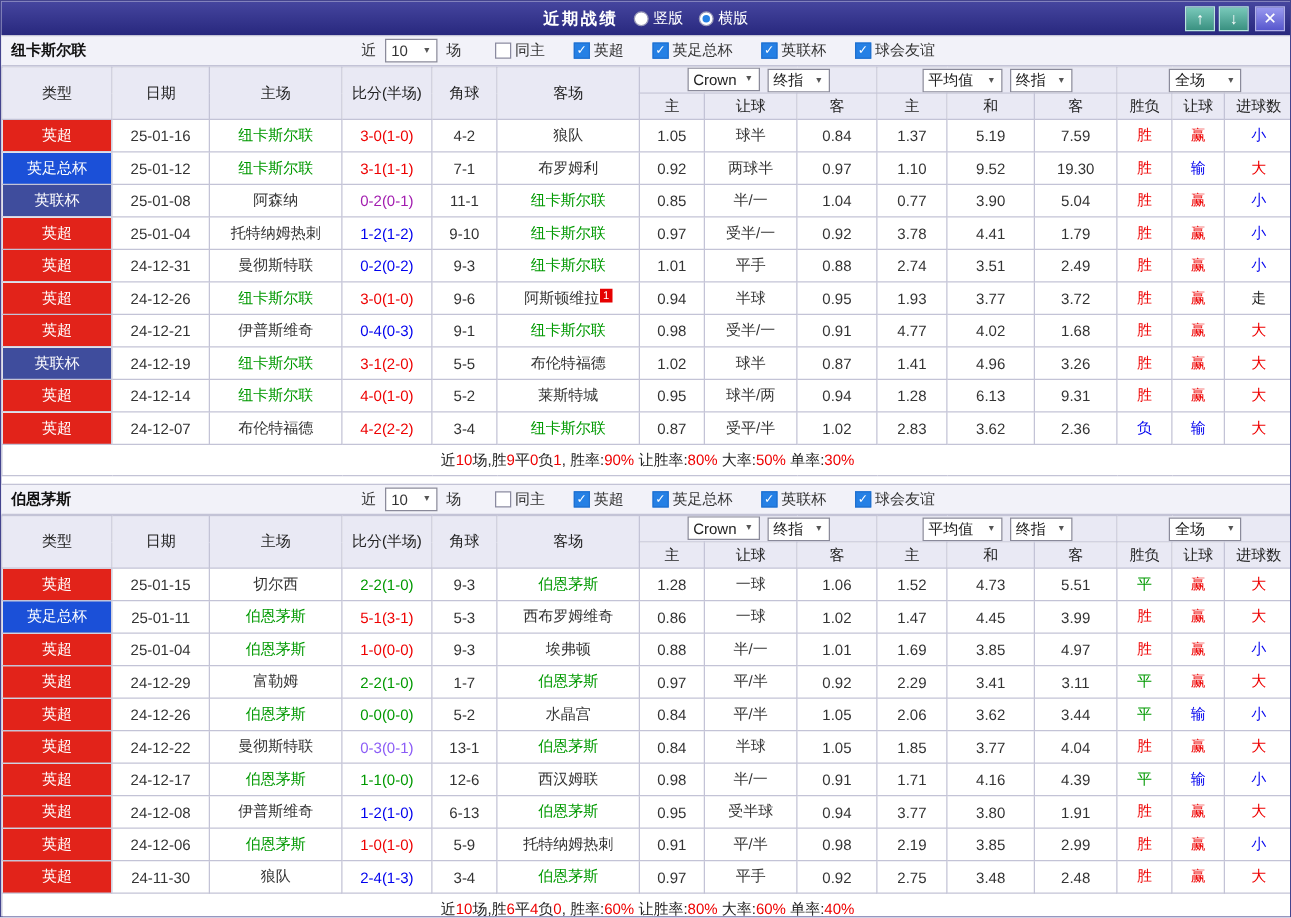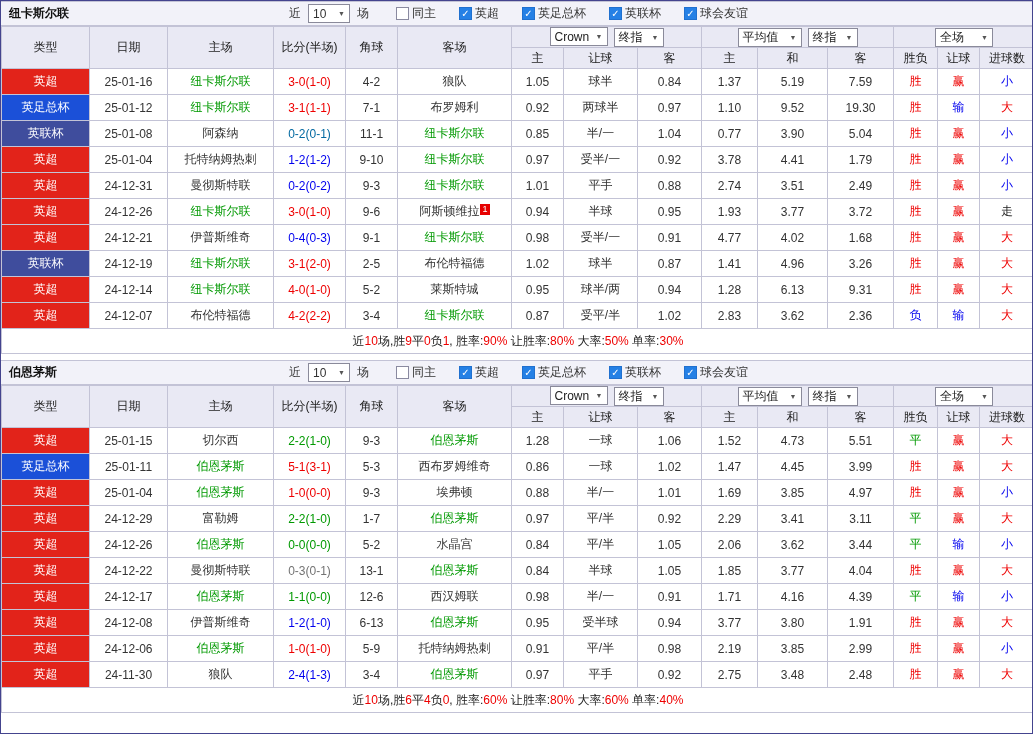--- a/index.html
+++ b/index.html
@@ -34,20 +34,38 @@
 td.badge{color:#fff}
 .g{color:#009900}
 tfoot td{height:25px;background:#fff}
 .summary span{white-space:pre}
 .rc{display:inline-block;background:#e60000;color:#fff;font-size:9px;line-height:11px;padding:0 2px;margin-left:1px;vertical-align:3px}
 </style>
 </head>
 <body>
 
 <div class="win">
+  <div class="titlebar">
+    <div class="title-group">
+      <span class="title">近期战绩</span>
+      <span class="radio-opt">
+        <span class="radio"></span>
+        <span>竖版</span>
+      </span>
+      <span class="radio-opt">
+        <span class="radio on"></span>
+        <span>横版</span>
+      </span>
+    </div>
+    <div class="tb-buttons">
+      <div class="tb-btn updown"><span>↑</span></div>
+      <div class="tb-btn updown"><span>↓</span></div>
+      <div class="tb-btn close"><span>✕</span></div>
+    </div>
+  </div>
   <div id="sections">
       <div class="section">
         <div class="filterbar">
           <span class="team-name">纽卡斯尔联</span>
           <div class="filter-controls">
             <span class="flabel">近</span>
             <span class="sel" style="min-width: 42px;">
               <span class="sel-val">10</span>
               <span class="arr">▼</span>
             </span>
@@ -171,21 +189,21 @@
               <td>9.52</td>
               <td>19.30</td>
               <td style="color: rgb(238, 0, 0);">胜</td>
               <td style="color: rgb(0, 0, 238);">输</td>
               <td style="color: rgb(238, 0, 0);">大</td>
             </tr>
             <tr>
               <td class="badge" style="background: rgb(63, 77, 157);">英联杯</td>
               <td>25-01-08</td>
               <td><span>阿森纳</span></td>
-              <td style="color: #0369a1;">0-2(0-1)</td>
+              <td style="color: #a21caf;">0-2(0-1)</td>
               <td>11-1</td>
               <td class="g"><span>纽卡斯尔联</span></td>
               <td>0.85</td>
               <td>半/一</td>
               <td>1.04</td>
               <td>0.77</td>
               <td>3.90</td>
               <td>5.04</td>
               <td style="color: rgb(238, 0, 0);">胜</td>
               <td style="color: rgb(238, 0, 0);">赢</td>
@@ -257,21 +275,21 @@
               <td>1.68</td>
               <td style="color: rgb(238, 0, 0);">胜</td>
               <td style="color: rgb(238, 0, 0);">赢</td>
               <td style="color: rgb(238, 0, 0);">大</td>
             </tr>
             <tr>
               <td class="badge" style="background: rgb(63, 77, 157);">英联杯</td>
               <td>24-12-19</td>
               <td class="g"><span>纽卡斯尔联</span></td>
               <td style="color: rgb(238, 0, 0);">3-1(2-0)</td>
-              <td>2-5</td>
+              <td>5-5</td>
               <td><span>布伦特福德</span></td>
               <td>1.02</td>
               <td>球半</td>
               <td>0.87</td>
               <td>1.41</td>
               <td>4.96</td>
               <td>3.26</td>
               <td style="color: rgb(238, 0, 0);">胜</td>
               <td style="color: rgb(238, 0, 0);">赢</td>
               <td style="color: rgb(238, 0, 0);">大</td>
@@ -498,21 +516,21 @@
               <td>3.62</td>
               <td>3.44</td>
               <td style="color: rgb(0, 153, 0);">平</td>
               <td style="color: rgb(0, 0, 238);">输</td>
               <td style="color: rgb(0, 0, 238);">小</td>
             </tr>
             <tr>
               <td class="badge" style="background: rgb(226, 35, 26);">英超</td>
               <td>24-12-22</td>
               <td><span>曼彻斯特联</span></td>
-              <td style="color: #737373;">0-3(0-1)</td>
+              <td style="color: #8b5cf6;">0-3(0-1)</td>
               <td>13-1</td>
               <td class="g"><span>伯恩茅斯</span></td>
               <td>0.84</td>
               <td>半球</td>
               <td>1.05</td>
               <td>1.85</td>
               <td>3.77</td>
               <td>4.04</td>
               <td style="color: rgb(238, 0, 0);">胜</td>
               <td style="color: rgb(238, 0, 0);">赢</td>

